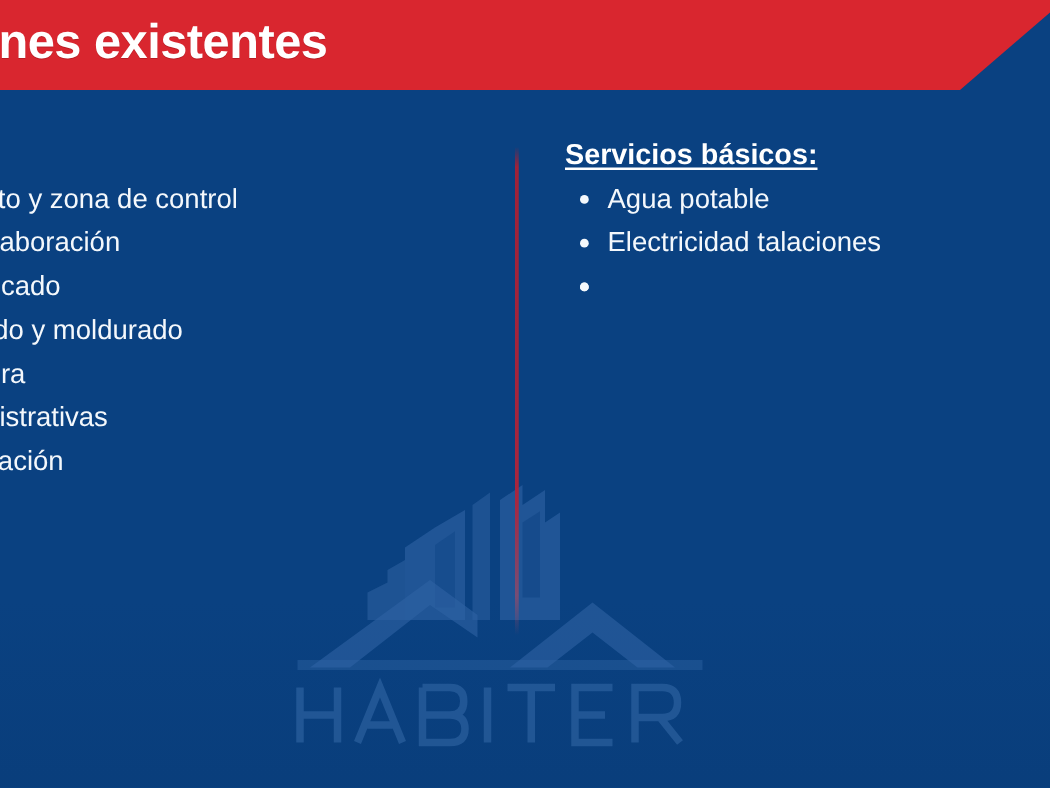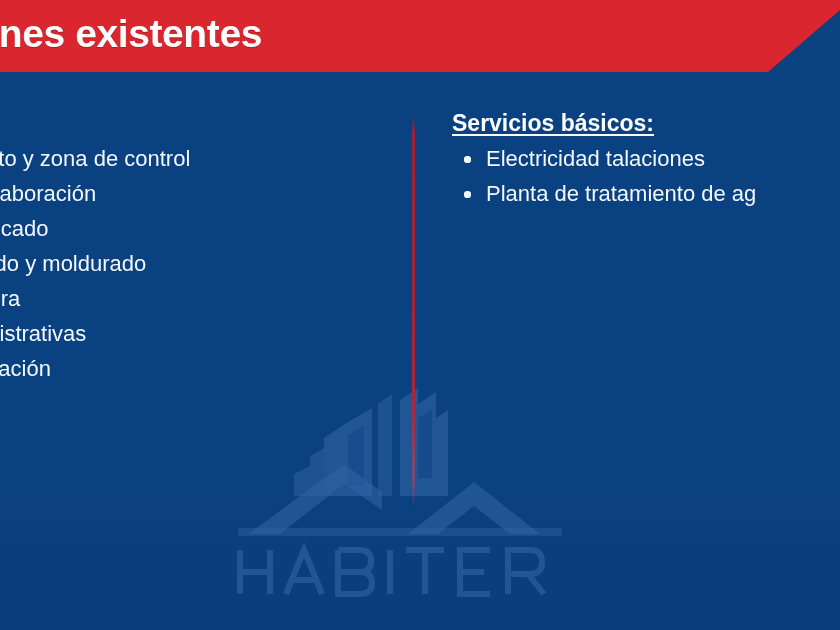--- a/index.html
+++ b/index.html
@@ -222,20 +222,20 @@
       <li><span>nas administrativas</span></li>
       <li><span> de capacitación</span></li>
       <li></li>
       <li></li>
     </ul>
   </div>
 
   <div id="right-column" class="column">
     <div class="col-heading">Servicios básicos:</div>
     <ul class="bullet-list">
-      <li><span class="bullet-dot"></span></li>
+      <li><span class="bullet-dot"></span><span>Agua potable</span></li>
       <li><span class="bullet-dot"></span><span>Electricidad talaciones</span></li>
       <li><span class="bullet-dot"></span></li>
-      <li><span class="bullet-dot"></span><span>Planta de tratamiento de ag</span></li>
+      <li><span class="bullet-dot"></span></li>
     </ul>
   </div>
 
 </div>
 
 </body></html>

